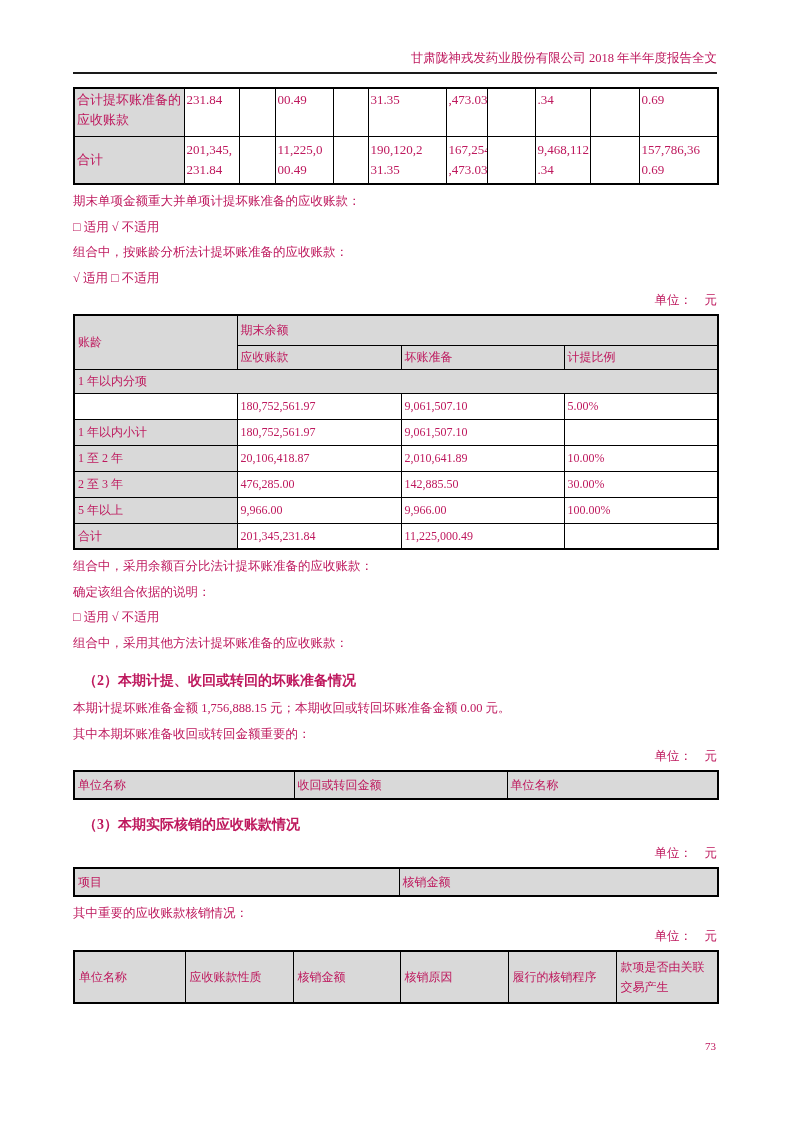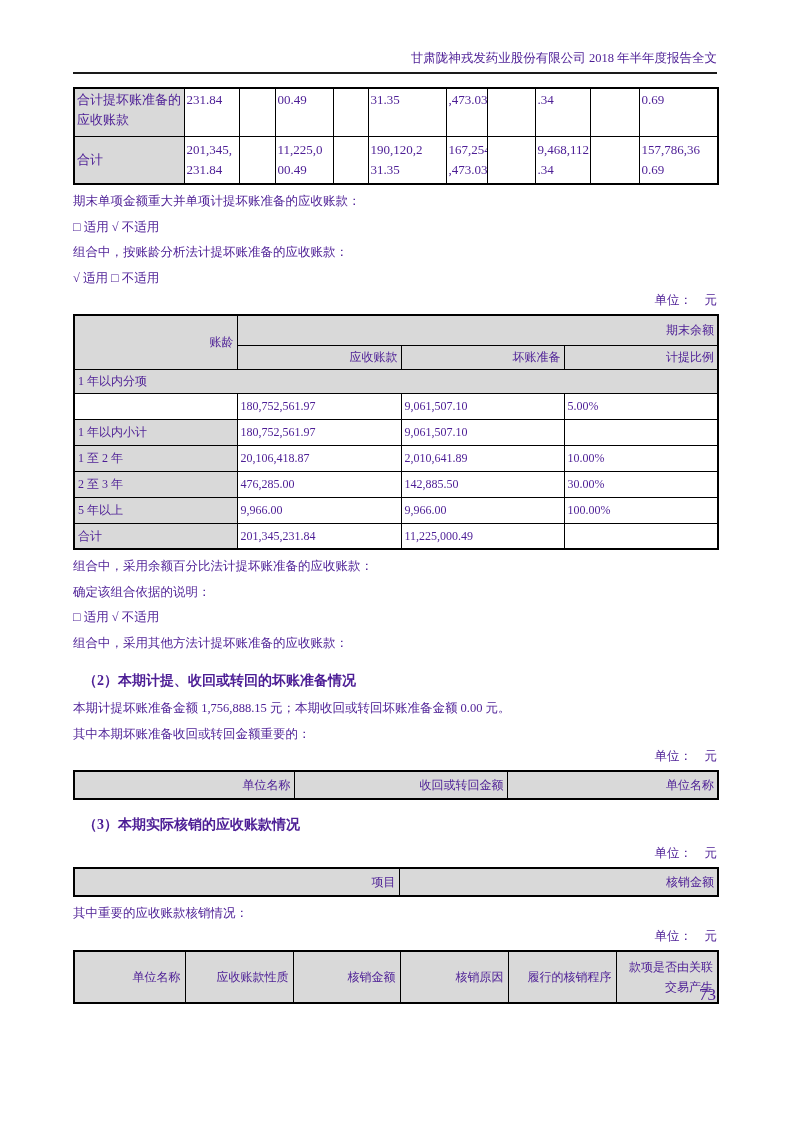--- a/index.html
+++ b/index.html
@@ -4,35 +4,35 @@
 <style>
   * { box-sizing: border-box; }
   html, body { margin: 0; padding: 0; background: #ffffff; }
   .page {
     position: relative;
     width: 793px;
     height: 1122px;
     margin: 0 auto;
     background: #ffffff;
     font-family: "Liberation Serif", "DejaVu Serif", serif;
-    color: #4c1d95;
+    color: #be185d;
     overflow: hidden;
   }
   .inner { padding: 50px 76px 0 73px; }
 
   
   .header { border-bottom: 2px solid #1a1a1a; padding-bottom: 6px; }
   .header-title { text-align: right; font-size: 12.5px; line-height: 16px; }
 
   
   table { border-collapse: collapse; table-layout: fixed; width: 100%; border: 2px solid #000; }
   td { border: 1px solid #000; padding: 1px 3px; font-size: 12px; line-height: 20px; overflow: hidden; }
   .gray { background: #d9d9d9; }
   .num { }
-  .ctr { text-align: right; }
+  .ctr { text-align: left; }
   .top { vertical-align: top; }
   .pre { white-space: pre-line; }
 
   .t-carry { margin-top: 13px; font-size: 11.5px; }
   .t-carry td { font-size: 13px; padding: 1px 2px; }
   .t-carry tr { height: 48px; }
 
   .textblock { padding-top: 4px; }
   .line { margin: 0; font-size: 12.5px; line-height: 25.5px; }
   .unit { margin: 0; font-size: 12.5px; line-height: 19px; text-align: right; }
@@ -47,22 +47,22 @@
   .t-head-only tr { height: 28px; }
   .t-detail tr { height: 52px; }
   .t-detail td { line-height: 20px; padding: 2px 4px; }
 
   .spacer4 { height: 4px; }
   .spacer8 { height: 8px; }
 
   .page-number {
     position: absolute;
     right: 77px;
-    top: 985px;
-    font-size: 17px;
+    top: 1040px;
+    font-size: 11px;
   }
 </style>
 </head>
 <body>
 
 <div class="page">
   <div class="inner">
 
     <div class="header">
       <div class="header-title">甘肃陇神戎发药业股份有限公司 2018 年半年度报告全文</div>

